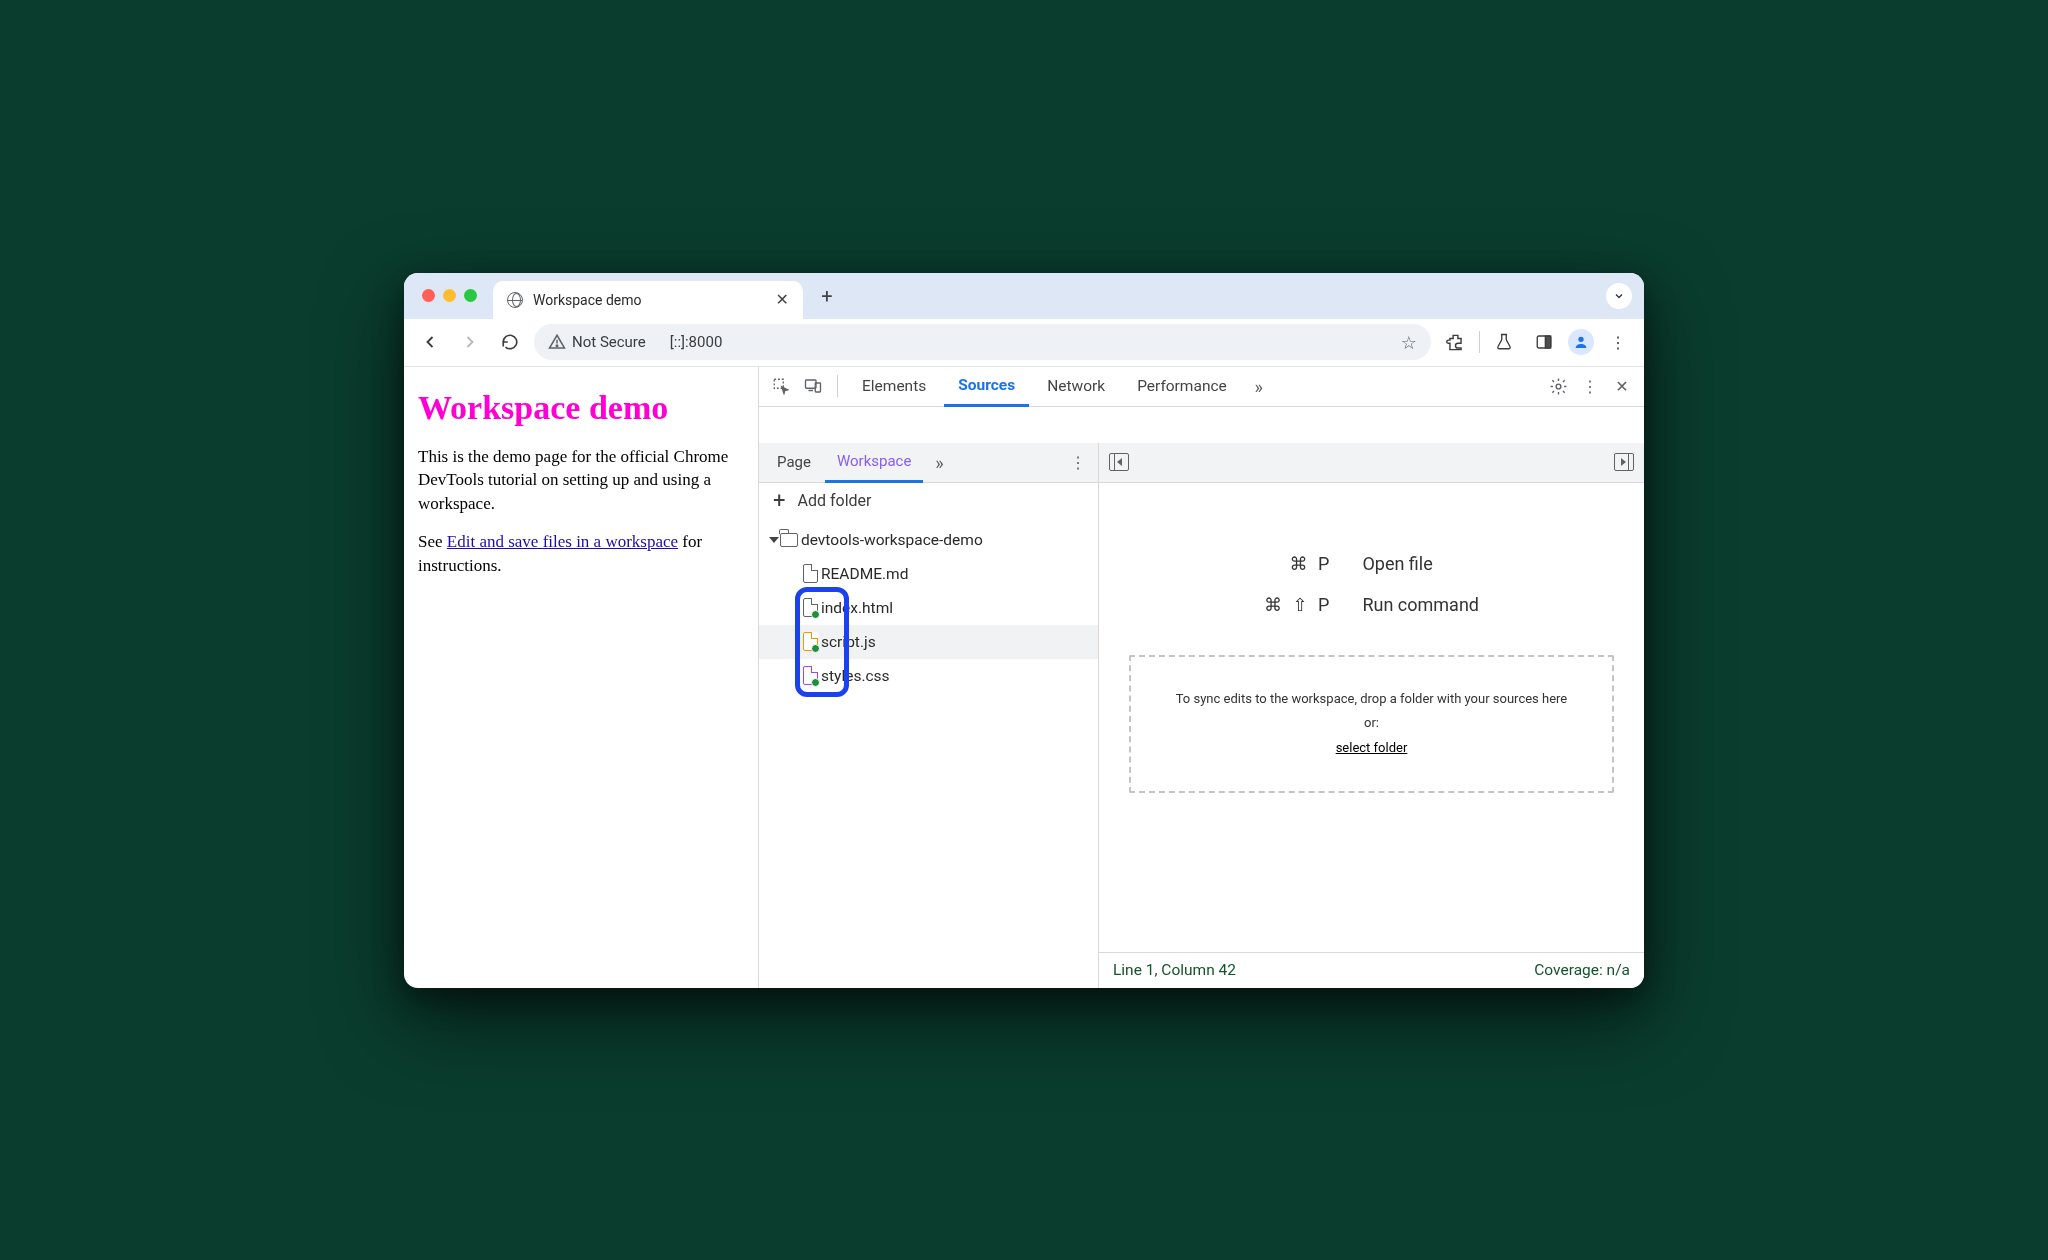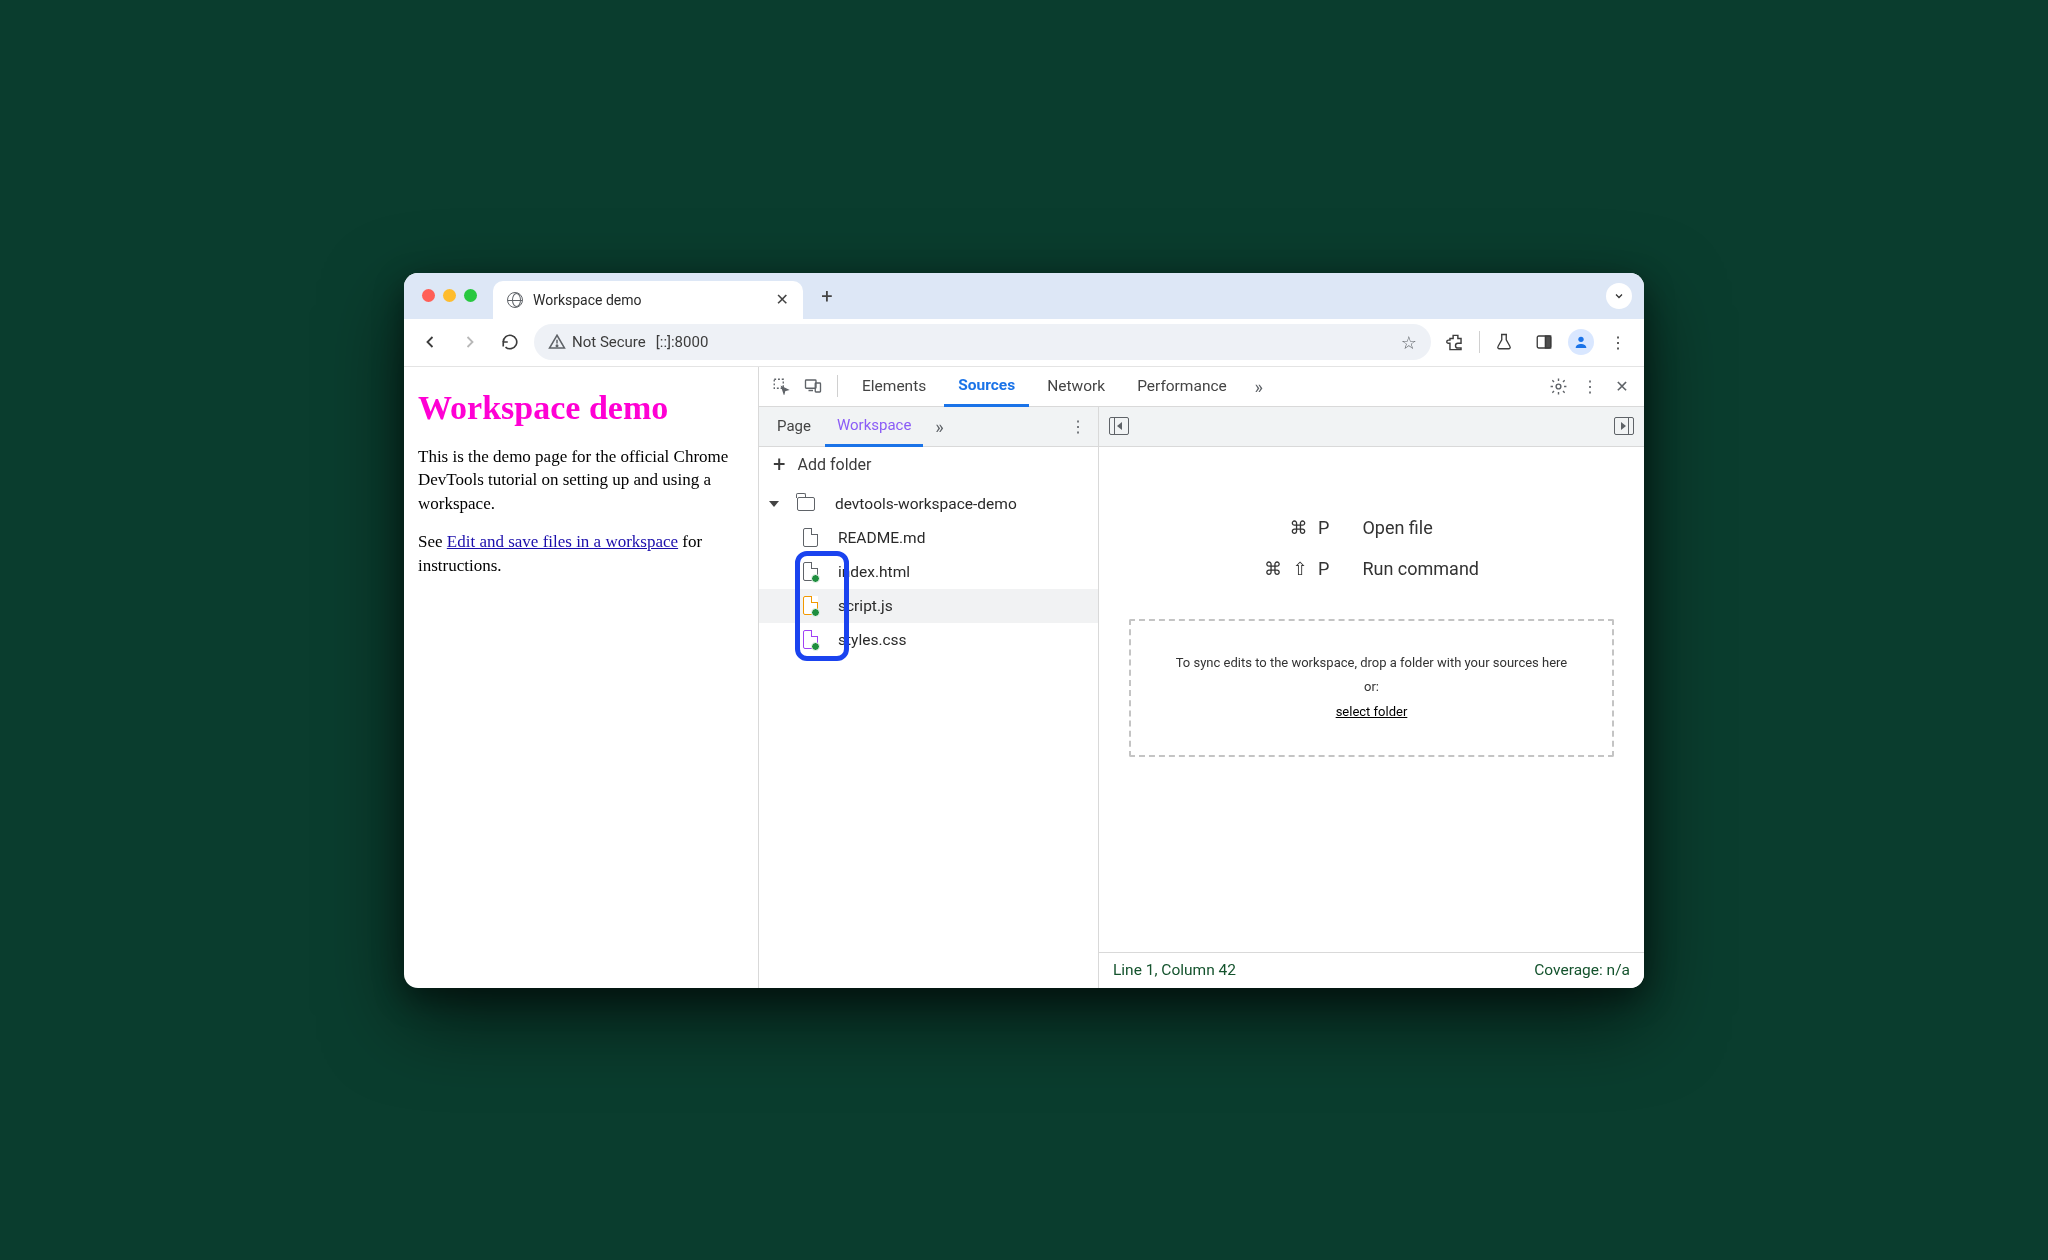--- a/index.html
+++ b/index.html
@@ -49,21 +49,21 @@
   .chev-down{width:26px;height:26px;border-radius:50%;background:#fff;display:flex;align-items:center;justify-content:center;color:#333;font-size:14px;}
   
   .toolbar {
     height:48px;background:#fff;display:flex;align-items:center;padding:0 10px;gap:8px;
     border-bottom:1px solid #e4e4e4;
   }
   .navbtn{width:32px;height:32px;display:flex;align-items:center;justify-content:center;color:#3c3c3c;font-size:20px;border-radius:50%;}
   .navbtn.dim{color:#b8b8b8;}
   .addr {
     flex:1; background:#eef1f6; height:36px; border-radius:18px; display:flex; align-items:center;
-    padding:0 14px; gap:10px; font-size:15px; color:#3c3c3c;
+    padding:0 14px; gap:24px; font-size:15px; color:#3c3c3c;
   }
   .warn{display:flex;align-items:center;gap:6px;color:#3c3c3c;font-size:15px;}
   .warn svg{width:18px;height:18px;}
   .star{margin-left:auto;font-size:18px;color:#5f6368;}
   .ticon{width:32px;height:32px;display:flex;align-items:center;justify-content:center;color:#3c3c3c;}
   .vsep{width:1px;height:22px;background:#d0d0d0;}
   .avatar{width:26px;height:26px;border-radius:50%;background:#d9e7ff;display:flex;align-items:center;justify-content:center;}
   .avatar svg{width:16px;height:16px;fill:#1a73e8;}
   
   .content{flex:1;display:flex;overflow:hidden;}
@@ -75,29 +75,29 @@
   .page p{font-size:17px;line-height:1.4;margin-bottom:14px;}
   .page a{color:#1a0dab;}
   
   .dt{flex:1;display:flex;flex-direction:column;background:#fff;}
   .dt-tabbar{height:40px;display:flex;align-items:center;border-bottom:1px solid #d9d9d9;padding:8px 8px;gap:4px;}
   .dt-ico{width:28px;height:28px;display:flex;align-items:center;justify-content:center;color:#5f6368;}
   .dt-tab{padding:0 14px;height:40px;display:flex;align-items:center;font-size:15.5px;color:#444;cursor:pointer;}
   .dt-tab.active{color:#1a73e8;border-bottom:3px solid #1a73e8;margin-bottom:-1px;font-weight:bold;}
   .dt-more{font-size:18px;color:#5f6368;cursor:pointer;}
   
-  .dt-body{flex:1;display:flex;overflow:hidden;}
+  .dt-body{flex:1;display:flex;overflow:hidden;margin-top:36px;}
   .nav-pane{width:340px;border-right:1px solid #d9d9d9;display:flex;flex-direction:column;background:#fff;}
   .nav-tabs{height:40px;background:#f1f3f4;display:flex;align-items:center;padding:0 6px;gap:2px;border-bottom:1px solid #d9d9d9;}
   .nav-tab{padding:0 12px;height:40px;display:flex;align-items:center;font-size:15px;color:#444;}
   .nav-tab.active{color:#8b5cf6;border-bottom:3px solid #1a73e8;margin-bottom:-1px;}
   .nav-add{height:36px;display:flex;align-items:center;gap:12px;padding:0 14px;color:#3c3c3c;font-size:16px;cursor:pointer;}
   .nav-add .plus{font-size:22px;}
   .tree{padding:4px 0;font-size:15.5px;color:#2a2a2a;}
-  .tree-row{height:34px;display:flex;align-items:center;gap:20px;padding-left:12px;cursor:pointer;}
+  .tree-row{height:34px;display:flex;align-items:center;gap:3px;padding-left:12px;cursor:pointer;}
   .tree-row.lvl1{padding-left:44px;}
   .tree-row.sel{background:#f1f2f3;}
   .tri{width:0;height:0;border-left:6px solid #444;border-top:5px solid transparent;border-bottom:5px solid transparent;transform:rotate(90deg);}
   .folder-ico{width:18px;height:14px;border:1.7px solid #5f6368;border-radius:2px;position:relative;}
   .folder-ico::before{content:'';position:absolute;top:-5px;left:-1.7px;width:8px;height:4px;border:1.7px solid #5f6368;border-bottom:none;border-radius:2px 2px 0 0;}
   .file-ico{width:15px;height:19px;border:1.7px solid #5f6368;border-radius:2px;position:relative;background:#fff;}
   .file-ico::after{content:'';position:absolute;top:-1px;right:-1px;width:6px;height:6px;background:#fff;border-left:1.7px solid #5f6368;border-bottom:1.7px solid #5f6368;}
   .file-ico.js{border-color:#f29900;} .file-ico.js::after{border-color:#f29900;}
   .file-ico.css{border-color:#a142f4;} .file-ico.css::after{border-color:#a142f4;}
   .file-ico .gdot{position:absolute;bottom:-3px;right:-3px;width:9px;height:9px;background:#1e8e3e;border-radius:50%;border:1.5px solid #fff;}

